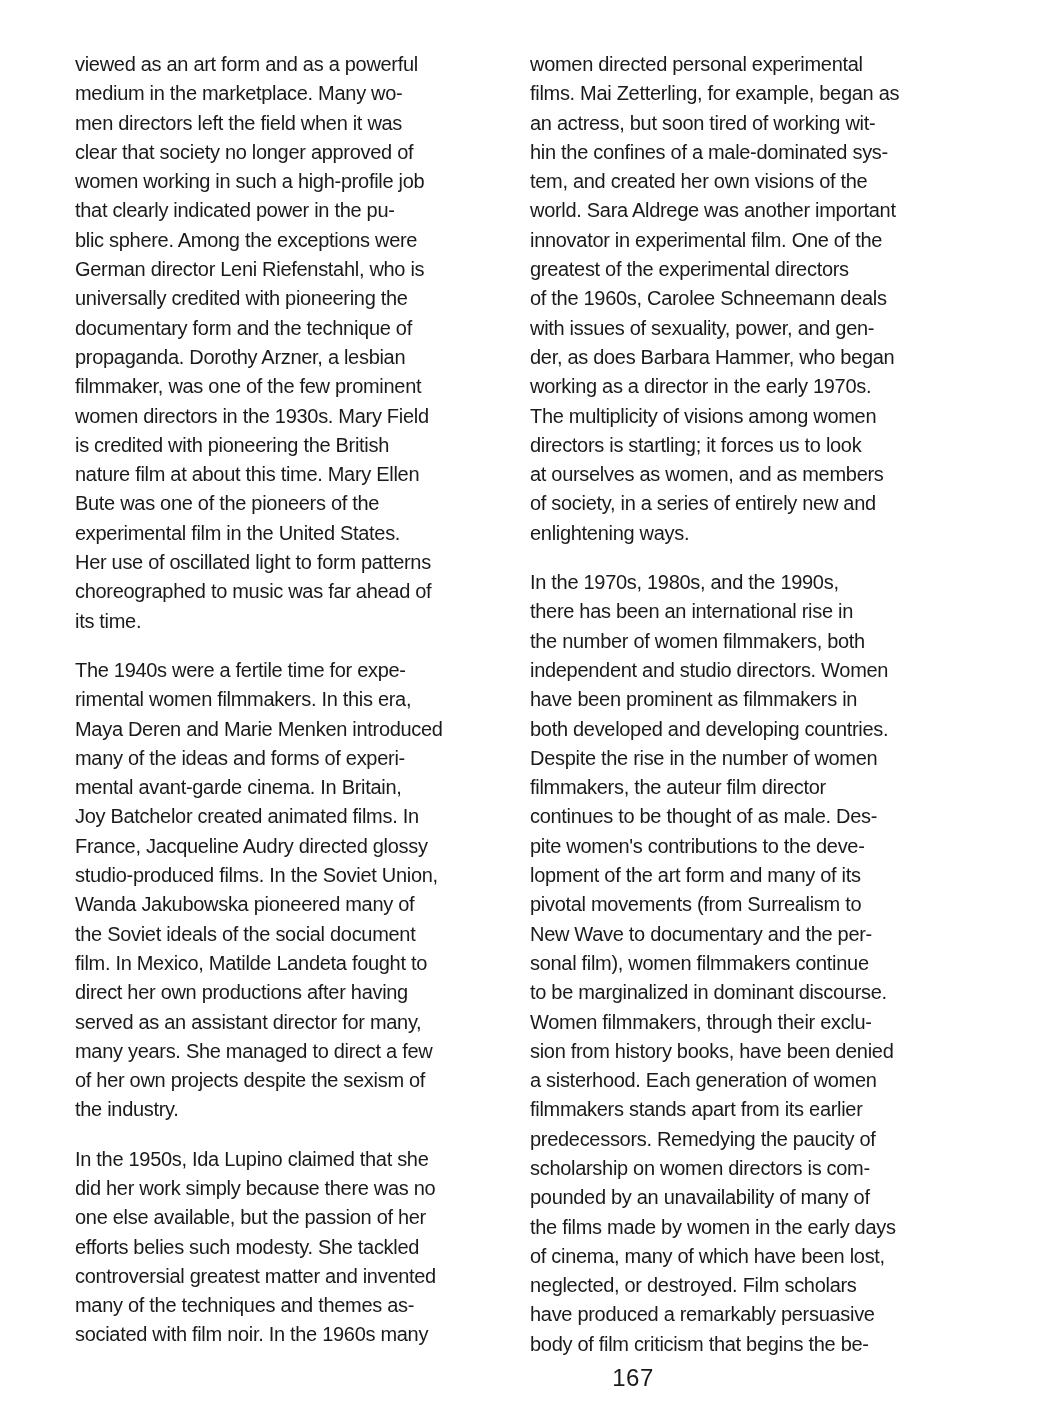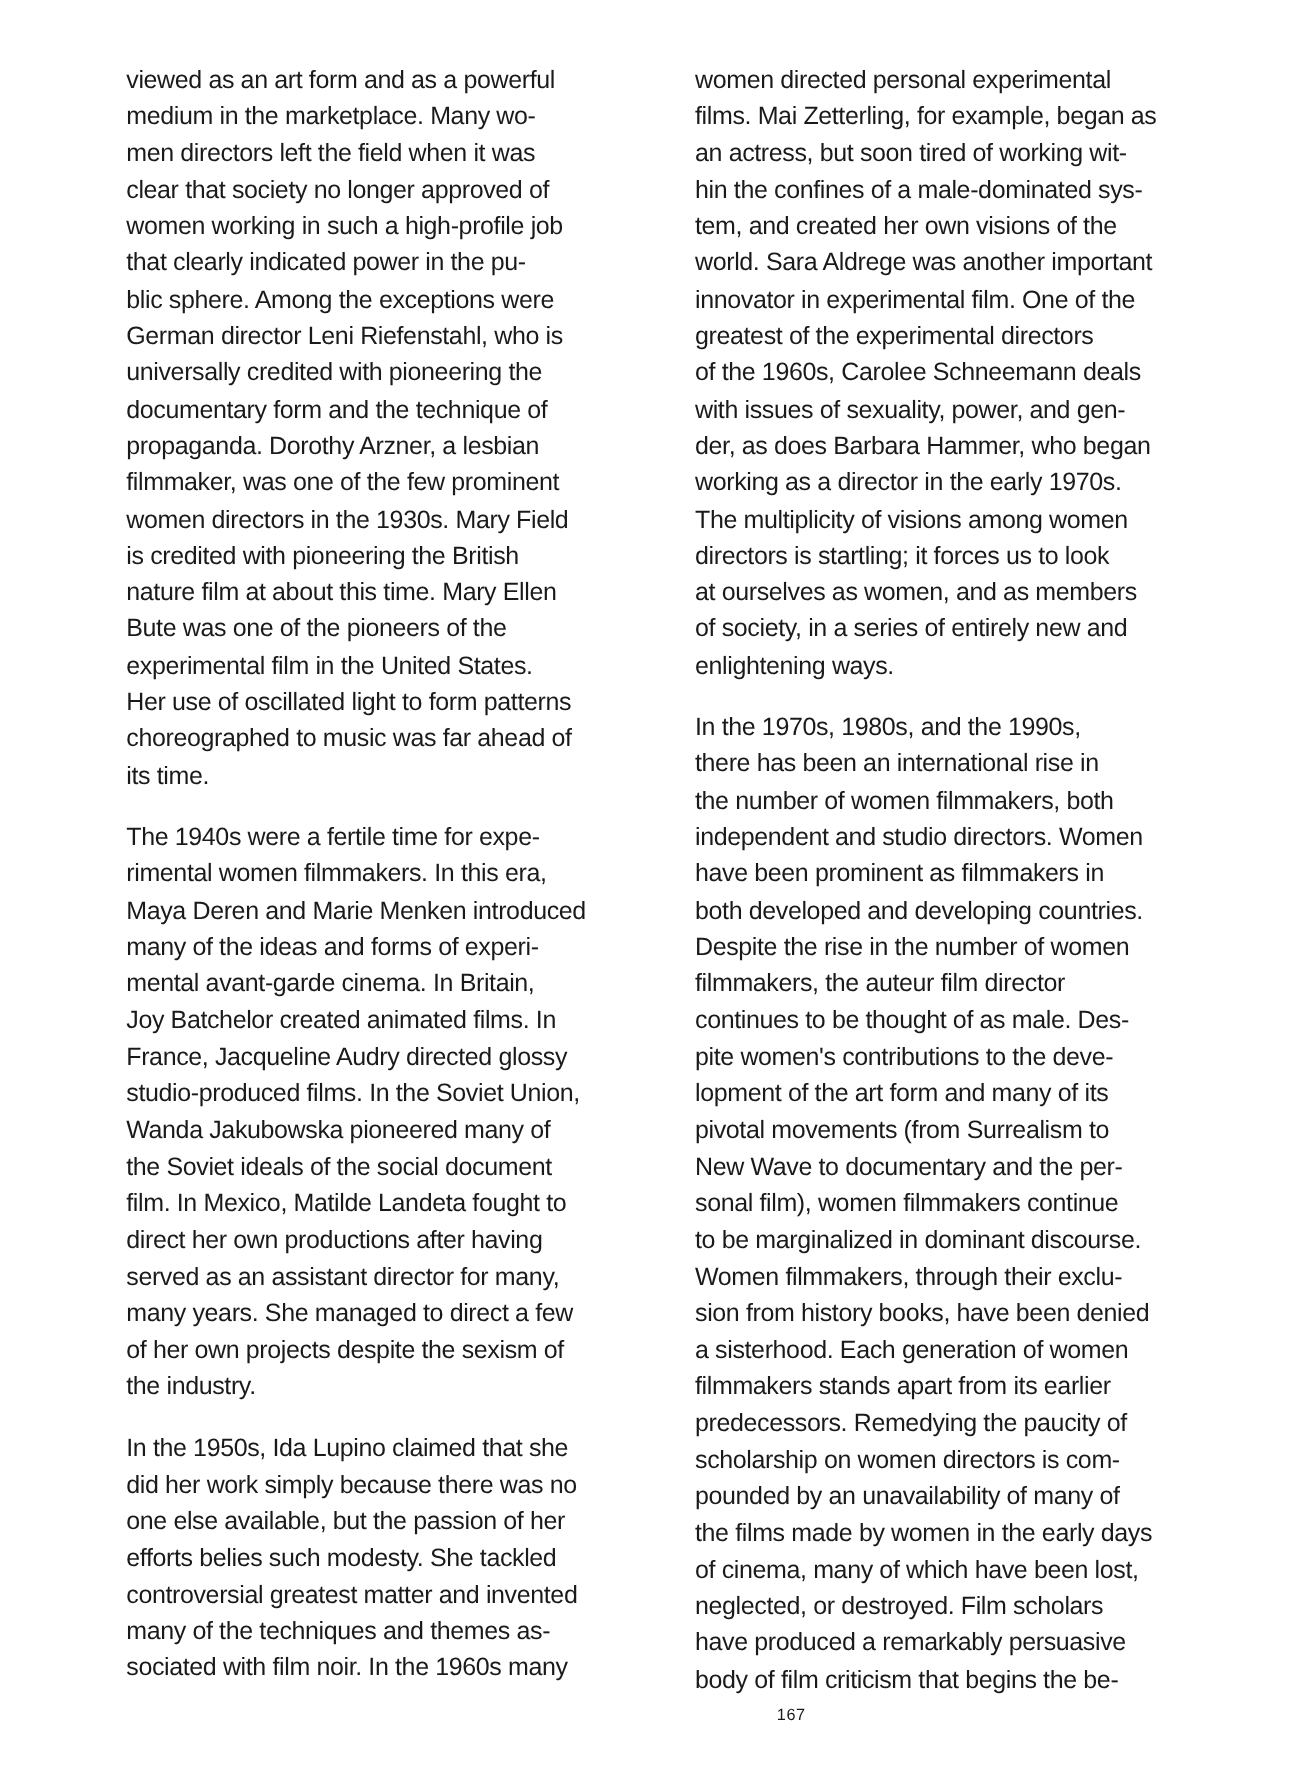--- a/index.html
+++ b/index.html
@@ -10,21 +10,21 @@
   .page {
     position: relative;
     width: 1042px;
     height: 1418px;
     background: #ffffff;
     overflow: hidden;
     font-family: "Liberation Sans", "DejaVu Sans", sans-serif;
   }
   .columns {
     position: absolute;
-    left: 101px;
+    left: 75px;
     top: 50px;
     display: flex;
     gap: 27px;
     justify-content: space-between;
   }
   .col {
     width: 428px;
   }
   p.para {
     margin: 0 0 20px 0;
@@ -34,21 +34,21 @@
     line-height: 29.3px;
     letter-spacing: -0.3px;
     color: #1a1a1a;
     white-space: pre;      
   }
   .page-number {
     position: absolute;
     left: 633px;
     top: 1364px;
     transform: translateX(-50%);
-    font-size: 13px;
+    font-size: 24px;
     font-weight: 300;
     letter-spacing: 0.5px;
     color: #1a1a1a;
   }
 </style>
 </head>
 <body>
 
 <div class="page">
   <div class="columns">

